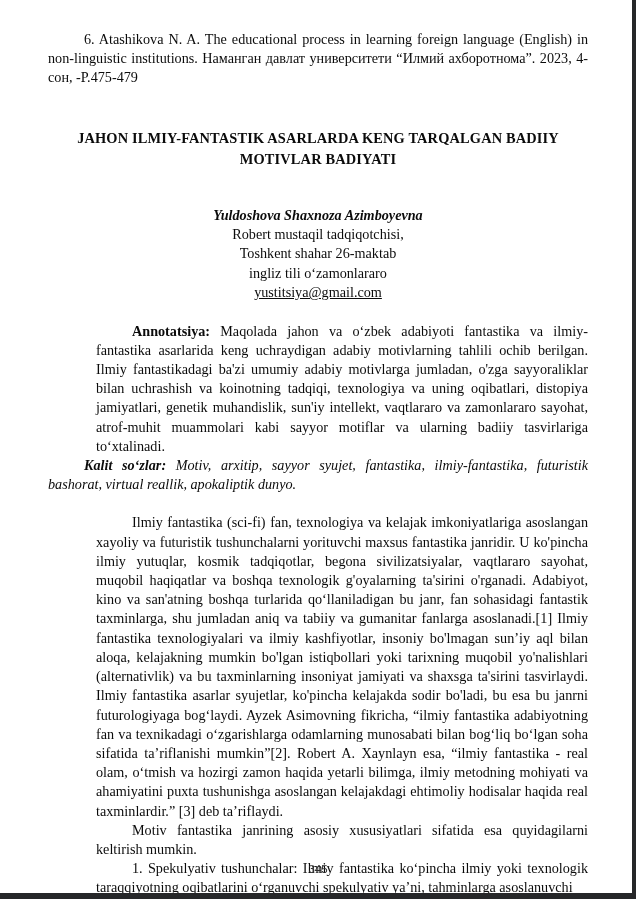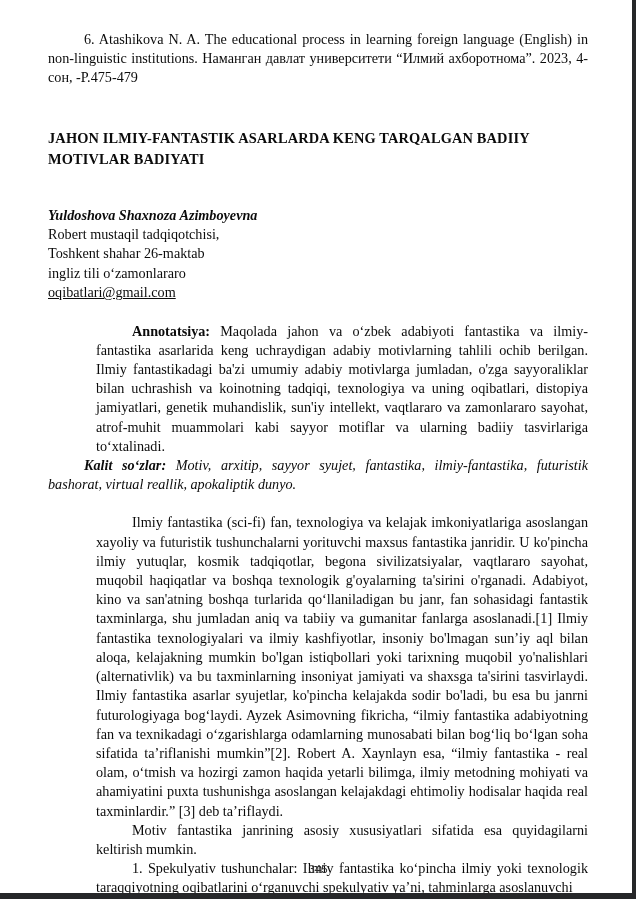--- a/index.html
+++ b/index.html
@@ -58,32 +58,32 @@
   }
   .ref-entry {
     text-indent: 36px;
     margin-top: 0;
   }
   .spacer-lg { height: 30px; }
   .spacer-md { height: 19px; }
 
   
   .doc-title {
-    text-align: left;
+    text-align: center;
     font-weight: bold;
     font-size: 14.4px;
     line-height: 21px;
     letter-spacing: 0.15px;
     color: #0b0b0b;
     margin: 0;
   }
 
   
   .author-block {
-    text-align: left;
+    text-align: center;
     color: #0b0b0b;
     font-size: 14.2px;
     line-height: 19.4px;
   }
   .author-name {
     font-weight: bold;
     font-style: italic;
     display: block;
   }
   .author-line { display: block; }
@@ -132,21 +132,21 @@
 
     <h1 class="doc-title">JAHON ILMIY-FANTASTIK ASARLARDA KENG TARQALGAN BADIIY MOTIVLAR BADIYATI</h1>
 
     <div style="height:36px"></div>
 
     <div class="author-block">
       <span class="author-name">Yuldoshova Shaxnoza Azimboyevna</span>
       <span class="author-line">Robert mustaqil tadqiqotchisi,</span>
       <span class="author-line">Toshkent shahar 26-maktab</span>
       <span class="author-line">ingliz tili o‘zamonlararo</span>
-      <span class="author-line"><a class="author-email" href="#" style="color:#0b0b0b">oqibatlari@gmail.com</a></span>
+      <span class="author-line"><a class="author-email" href="#" style="color:#0b0b0b">yustitsiya@gmail.com</a></span>
     </div>
 
     <div class="spacer-md"></div>
 
     <p class="blk indent"><span class="lead">Annotatsiya:</span><span> Maqolada jahon va o‘zbek adabiyoti fantastika va ilmiy-fantastika asarlarida keng uchraydigan adabiy motivlarning tahlili ochib berilgan. Ilmiy fantastikadagi ba'zi umumiy adabiy motivlarga jumladan, o'zga sayyoraliklar bilan uchrashish va koinotning tadqiqi, texnologiya va uning oqibatlari, distopiya jamiyatlari, genetik muhandislik, sun'iy intellekt, vaqtlararo va zamonlararo sayohat, atrof-muhit muammolari kabi sayyor motiflar va ularning badiiy tasvirlariga to‘xtalinadi.</span></p>
 
     <p class="blk kw-para"><span class="kw-lead">Kalit so‘zlar:</span><span class="kw-body"> Motiv, arxitip, sayyor syujet, fantastika, ilmiy-fantastika, futuristik bashorat, virtual reallik, apokaliptik dunyo.</span></p>
 
     <div class="spacer-md"></div>
 

